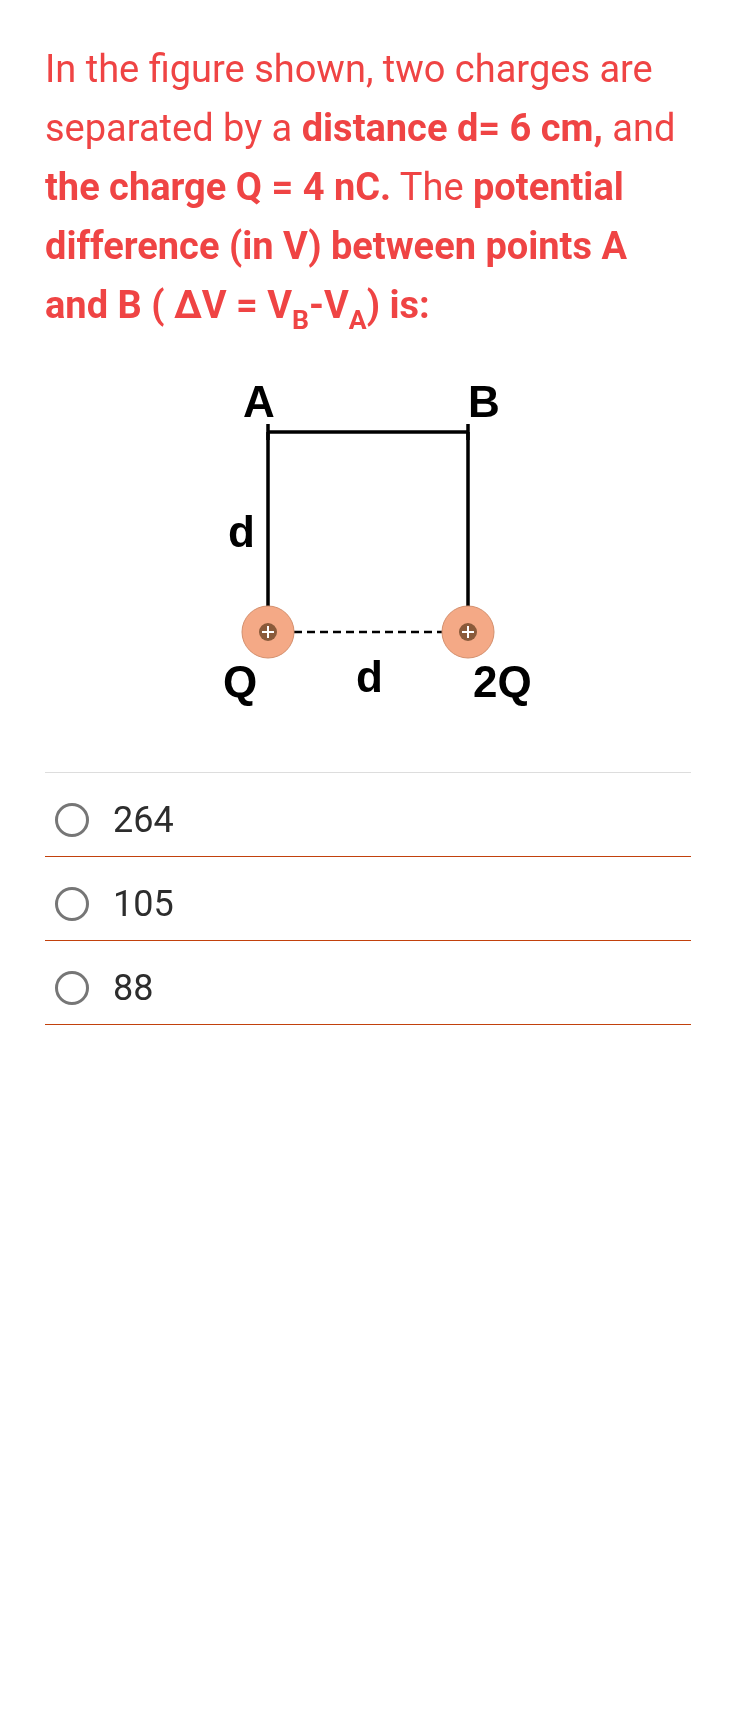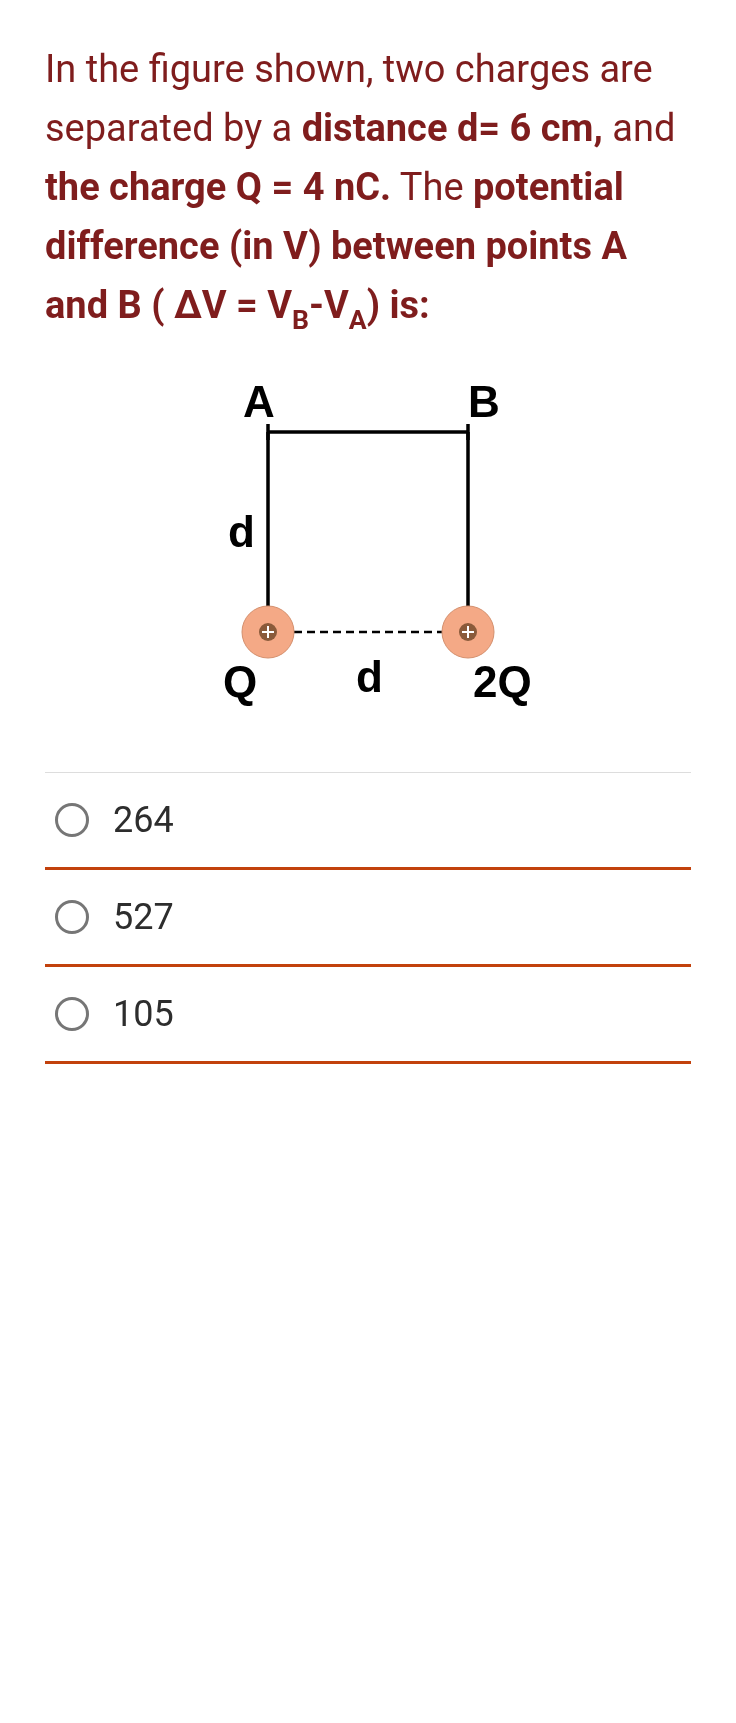--- a/index.html
+++ b/index.html
@@ -12,21 +12,21 @@
       background: #fff;
       width: 736px;
       padding: 40px 45px;
       color: #2d2d2d;
     }
     .question-text {
       font-size: 38px;
       line-height: 1.55;
       margin-bottom: 30px;
       font-weight: 400;
-      color: #7f1d1d;
+      color: #ef4444;
     }
     .question-text .bold {
       font-weight: 700;
     }
     .sub {
       font-size: 0.7em;
       vertical-align: sub;
       position: relative;
       top: 0.1em;
     }
@@ -40,22 +40,22 @@
       font-size: 44px;
       font-weight: 700;
       fill: #000;
     }
     .options-container {
       border-top: 1px solid #ddd;
     }
     .option-row {
       display: flex;
       align-items: center;
-      padding: 26px 0 26px 10px;
-      border-bottom: 3px solid #c2410c;
+      padding: 26px 0 15px 10px;
+      border-bottom: 1px solid #c2410c;
       text-align: center;
     }
     .radio-circle {
       width: 34px;
       height: 34px;
       border: 3px solid #767676;
       border-radius: 50%;
       margin-right: 24px;
       flex-shrink: 0;
     }
@@ -103,19 +103,19 @@
   </svg>
 </div>
 
 <div class="options-container">
   <div class="option-row">
     <div class="radio-circle"></div>
     <span class="option-label">264</span>
   </div>
   <div class="option-row">
     <div class="radio-circle"></div>
-    <span class="option-label">527</span>
+    <span class="option-label">105</span>
   </div>
   <div class="option-row">
     <div class="radio-circle"></div>
-    <span class="option-label">105</span>
+    <span class="option-label">88</span>
   </div>
 </div>
 
 </body></html>

